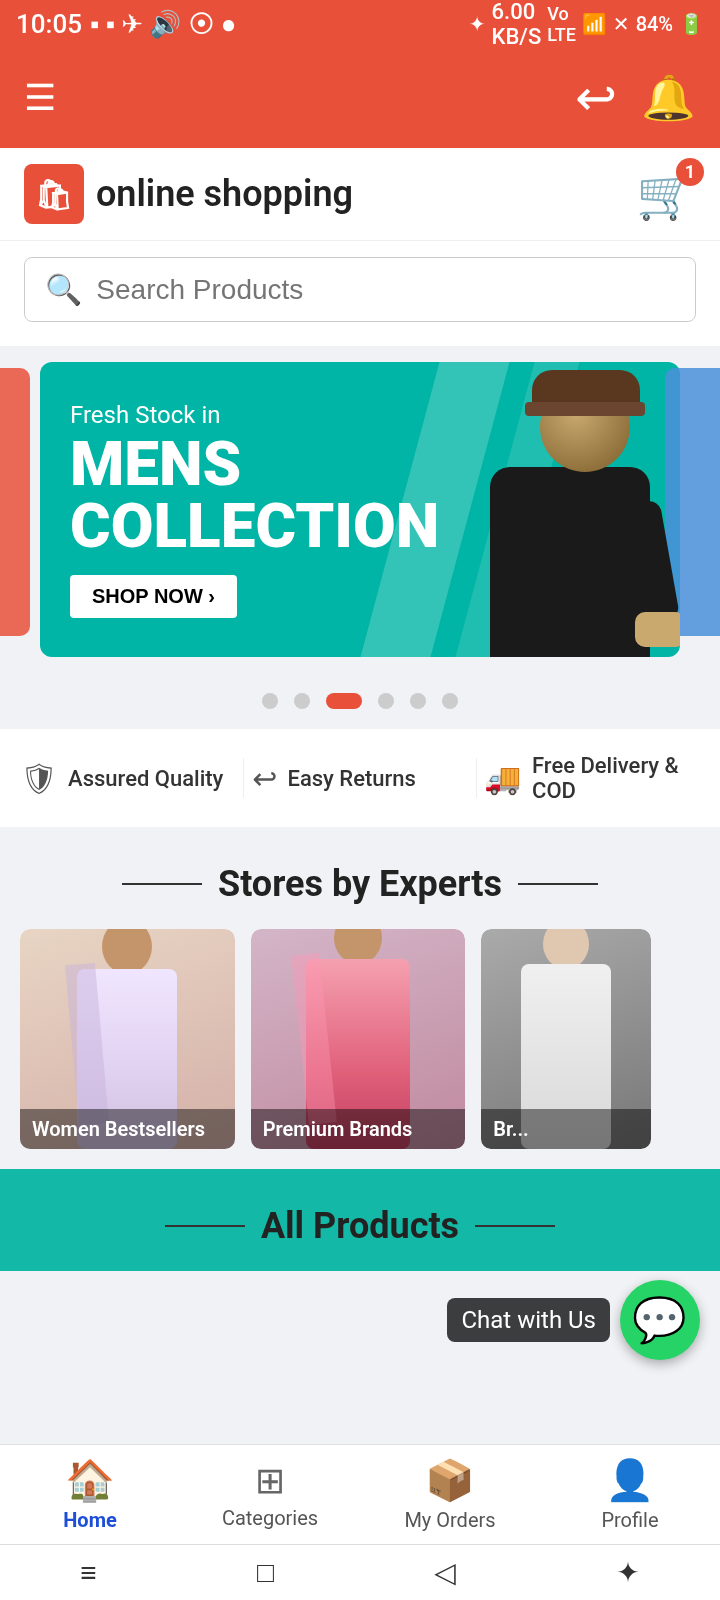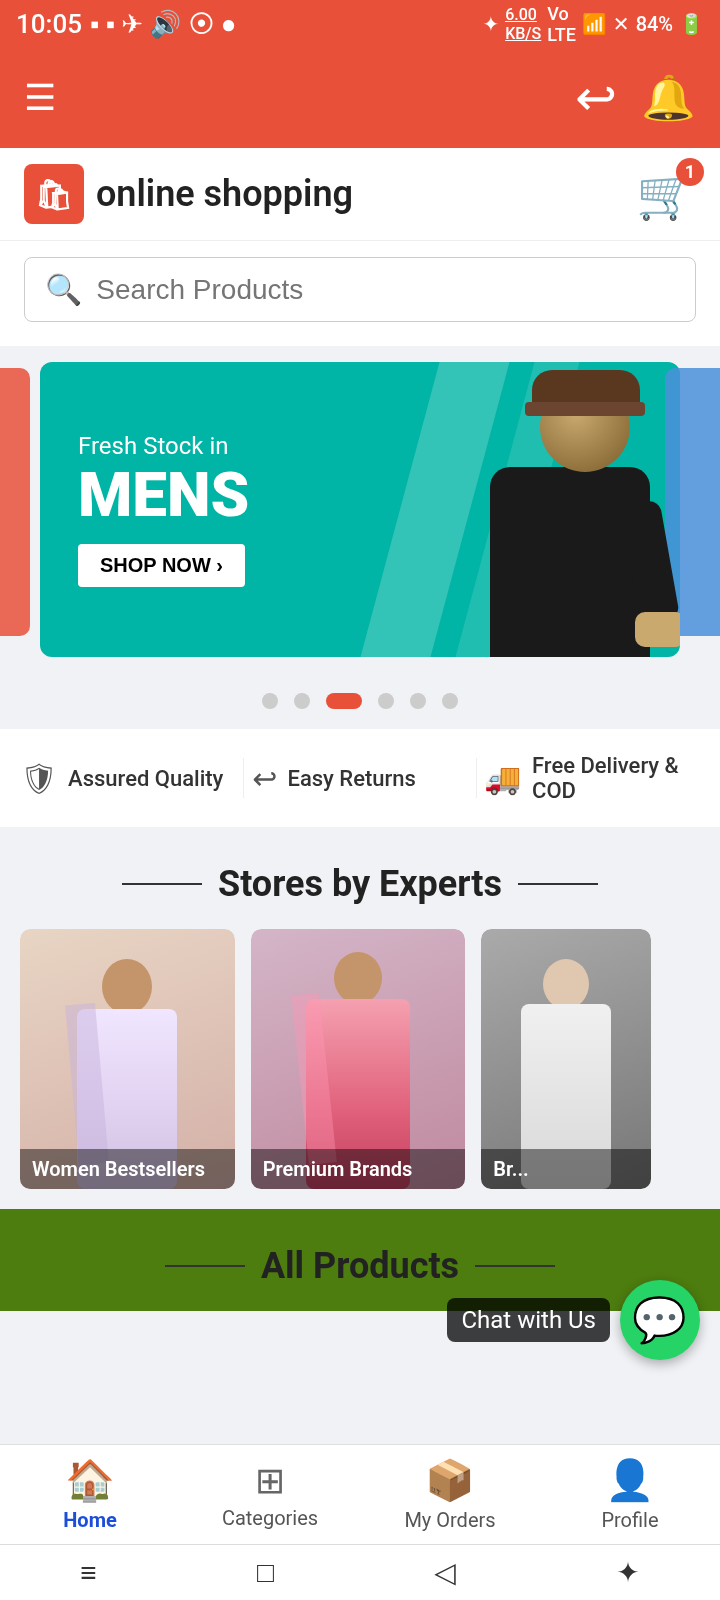--- a/index.html
+++ b/index.html
@@ -147,21 +147,21 @@
 
     
     .stores-grid {
       display: flex;
       gap: 16px;
       padding: 0 20px 20px;
       overflow-x: hidden;
     }
     .store-card {
       flex: 0 0 calc(33.333% - 12px);
-      height: 260px;
+      height: 220px;
       border-radius: 10px;
       overflow: hidden;
       position: relative;
       cursor: pointer;
     }
     .store-label {
       position: absolute;
       bottom: 0; left: 0; right: 0;
       background: rgba(0,0,0,0.45);
       color: white;
@@ -185,21 +185,21 @@
     }
 
     
     .all-products-header {
       text-align: center;
       padding: 36px 0 24px;
       display: flex;
       align-items: center;
       justify-content: center;
       gap: 16px;
-      background: #4d7c0f;
+      background: #14b8a6;
     }
 
     
     .bottom-nav {
       position: fixed;
       bottom: 56px;
       left: 0; right: 0;
       width: 720px;
       background: white;
       border-top: 1px solid #e0e0e0;
@@ -242,21 +242,21 @@
 </head>
 <body>
 
 <div class="status-bar">
   <div class="status-left">
     <span>10:05</span>
     <span>▪ ▪ ✈ 🔊 ⦿ ●</span>
   </div>
   <div class="status-right">
     <span>✦</span>
-    <span style="font-size:16px;text-decoration:underline;">6.00<br>KB/S</span>
+    <span style="font-size:22px;">6.00<br>KB/S</span>
     <span style="font-size:18px;">Vo<br>LTE</span>
     <span>📶</span>
     <span>✕</span>
     <span>84%</span>
     <span>🔋</span>
   </div>
 </div>
 
 <div class="top-nav">
   <span class="hamburger">☰</span>
@@ -287,23 +287,24 @@
 </div>
 
 <div class="banner-section">
   <div style="position:relative; padding: 8px 0;">
 
     <div style="margin: 0 40px; height: 295px; background: #00b5a5; border-radius:12px; position:relative; overflow:hidden; display:flex; align-items:center;">
 
       <div style="position:absolute; right:210px; top:0; width:70px; height:100%; background:rgba(255,255,255,0.2); transform:skewX(-15deg);"></div>
       <div style="position:absolute; right:140px; top:0; width:45px; height:100%; background:rgba(255,255,255,0.12); transform:skewX(-15deg);"></div>
 
-      <div style="padding: 0 38px; z-index:2; position:relative;">
+      <div style="padding: 0 30px; z-index:2; position:relative;">
         <div style="font-size:24px; color:white; margin-bottom:4px;">Fresh Stock in</div>
         <div style="font-size:62px; font-weight:900; color:white; line-height:1;">MENS</div>
+        <div style="font-size:62px; font-weight:900; color:white; line-height:1;">COLLECTION</div>
         <button style="margin-top:18px; background:white; border:none; padding:10px 22px; font-size:20px; font-weight:700; border-radius:4px; cursor:pointer; display:flex; align-items:center; gap:6px;">SHOP NOW ›</button>
       </div>
 
       <div style="position:absolute; right:0; top:0; width:230px; height:295px; overflow:hidden;">
 
         <div style="position:absolute; right:50px; top:20px; width:90px; height:90px; background:#8B6914; border-radius:50%; overflow:hidden; z-index:3;">
           <div style="width:100%; height:100%; background:radial-gradient(circle at 40% 35%, #c9a96e, #7a5c2a);"></div>
         </div>
 
         <div style="position:absolute; right:40px; top:8px; width:108px; height:36px; background:#5a3820; border-radius:20px 20px 0 0; z-index:4;"></div>

